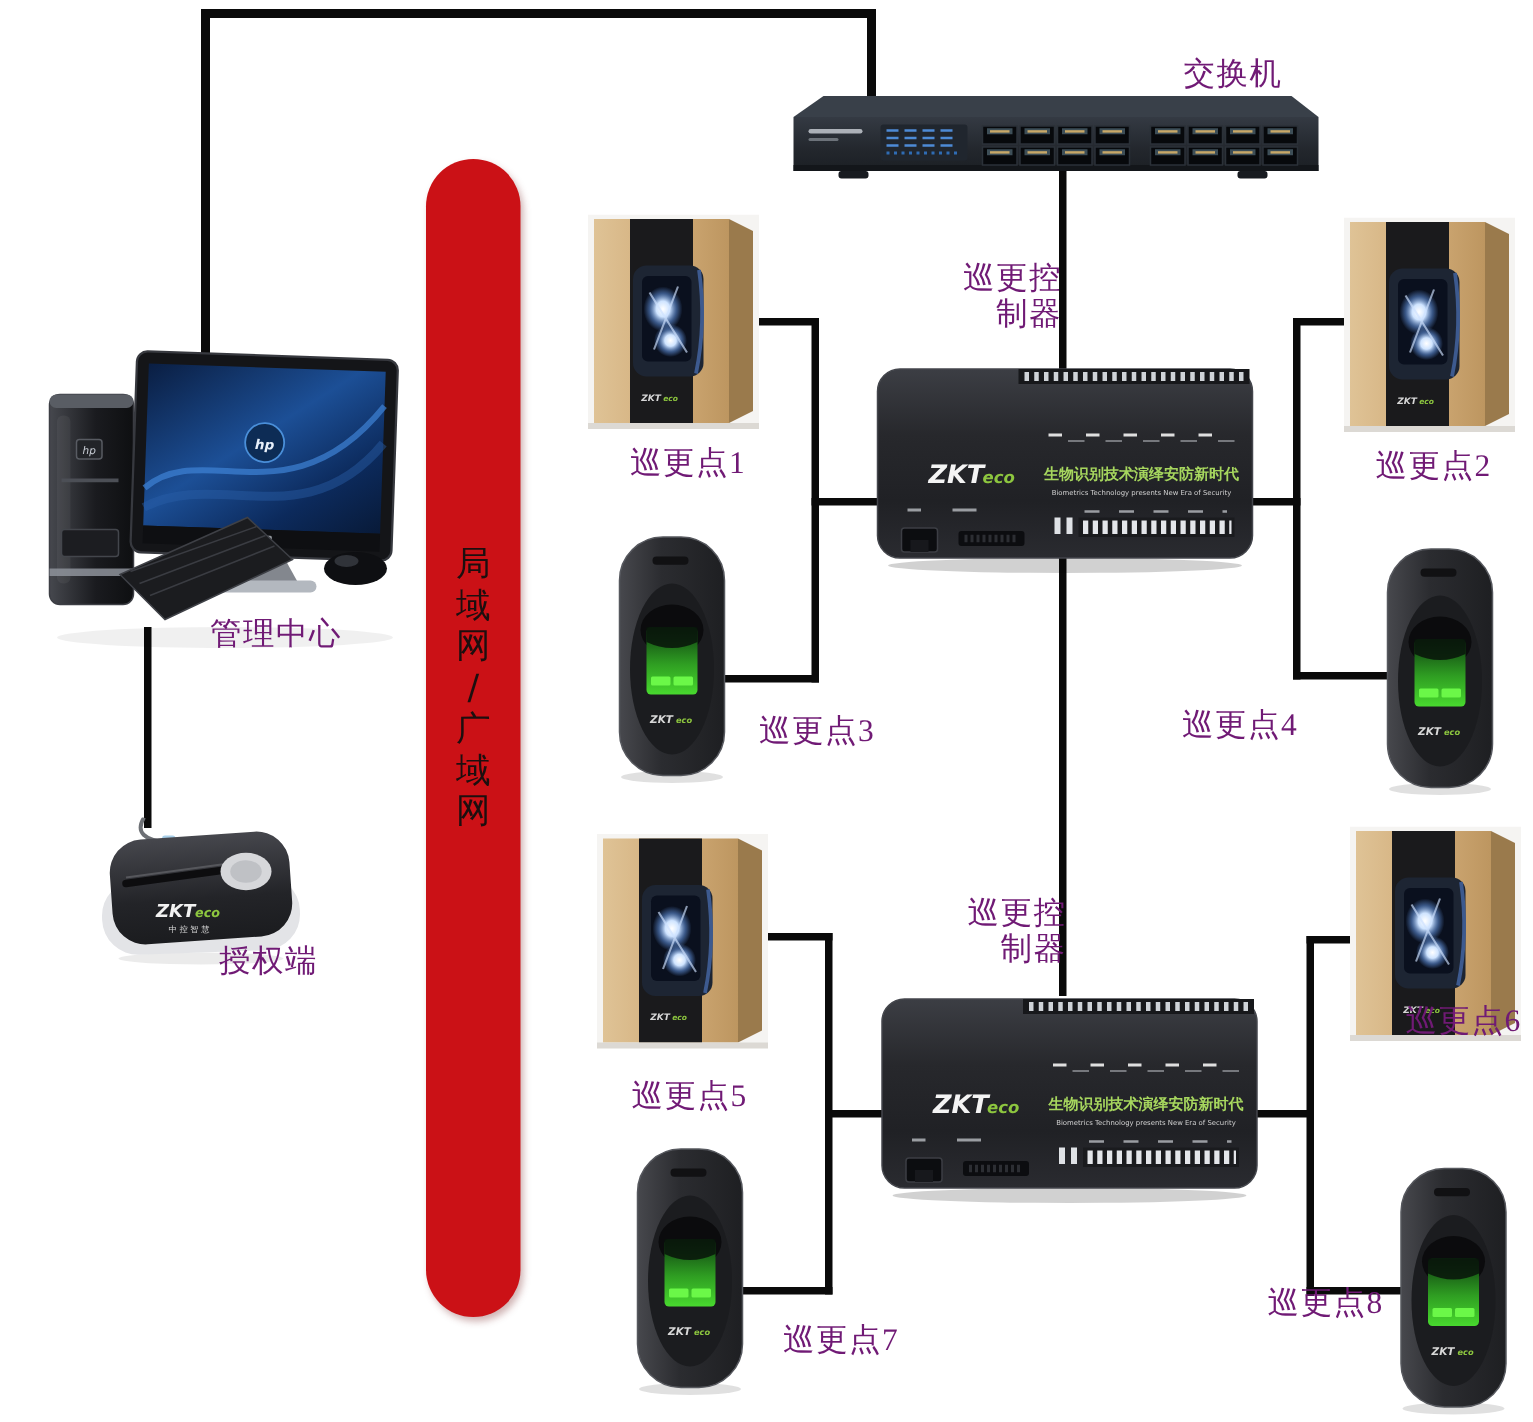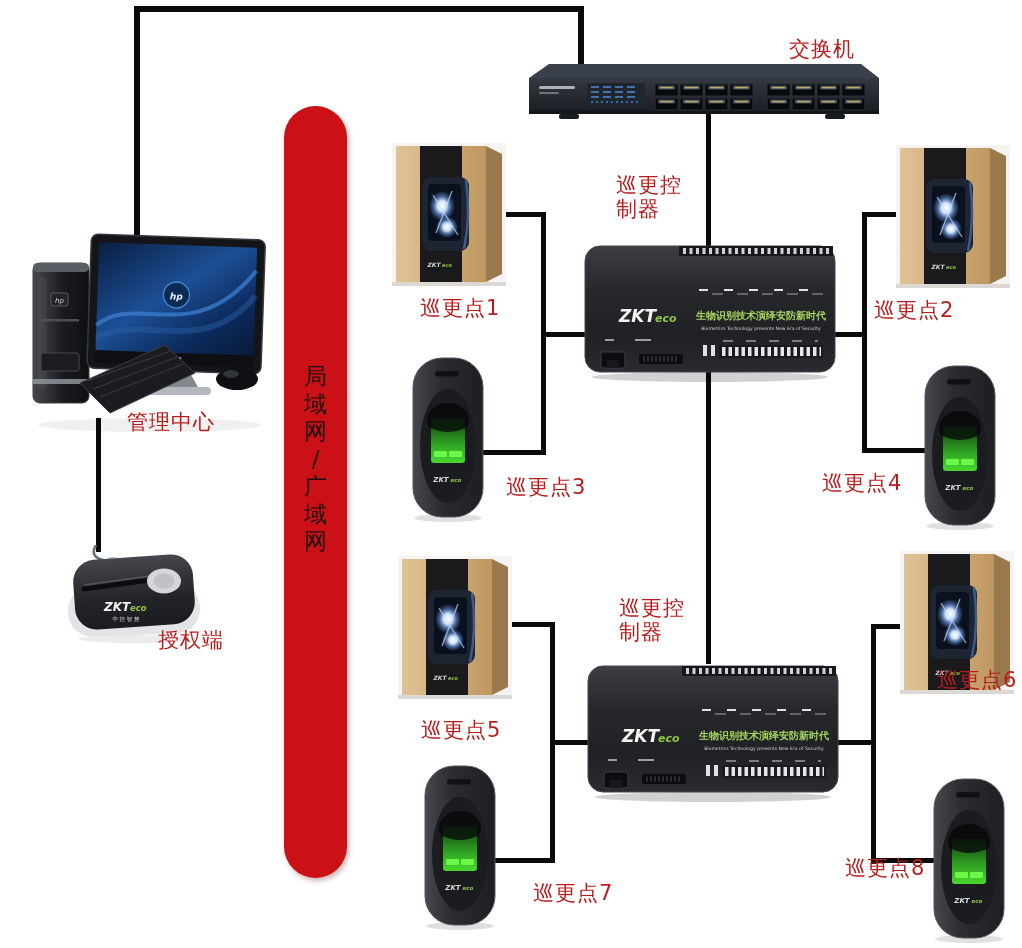--- a/index.html
+++ b/index.html
@@ -2,22 +2,22 @@
 <html><head>
 <meta charset="utf-8">
 <style>
   html,body{margin:0;padding:0;background:#ffffff;}
   .stage{
     position:relative;width:1022px;height:948px;background:#ffffff;overflow:hidden;
     font-family:"DejaVu Sans","Liberation Sans",sans-serif;color:#141414;
   }
   .wire{position:absolute;background:#0a0a0a;z-index:1;}
   .dev{position:absolute;z-index:2;}
-  .lbl{position:absolute;font-size:21px;line-height:24px;color:#b91c1c;white-space:nowrap;z-index:5;letter-spacing:1px;}
-  .lbl2{text-align:left;width:92px;}
+  .lbl{position:absolute;font-size:21px;line-height:24px;color:#701a75;white-space:nowrap;z-index:5;letter-spacing:1px;font-family:Liberation Serif, serif;}
+  .lbl2{text-align:right;width:92px;}
   .netbar{position:absolute;left:284px;top:106px;width:63px;height:772px;background:#cb1116;
     border-radius:32px;z-index:2;box-shadow:2px 3px 5px rgba(120,40,40,.35);}
   .netbar-text{position:absolute;left:284px;top:363px;width:63px;text-align:center;z-index:5;}
   .netbar-text div{font-size:23px;line-height:27.5px;color:#1c0f0f;}
   svg text{font-family:"DejaVu Sans","Liberation Sans",sans-serif;}
 </style>
 </head>
 <body>
 
 <div class="stage">
@@ -297,25 +297,25 @@
 
   <div class="lbl lbl2" style="left:616px;top:173px">
     <div>巡更控</div>
     <div>制器</div>
   </div>
   <div class="lbl lbl2" style="left:619px;top:596px">
     <div>巡更控</div>
     <div>制器</div>
   </div>
 
-  <div class="lbl" style="left:127px;top:410px">管理中心</div>
-  <div class="lbl" style="left:158px;top:628px">授权端</div>
+  <div class="lbl" style="left:140px;top:410px">管理中心</div>
+  <div class="lbl" style="left:146px;top:628px">授权端</div>
 
   <div class="lbl" style="left:420px;top:296px">巡更点1</div>
-  <div class="lbl" style="left:874px;top:298px">巡更点2</div>
+  <div class="lbl" style="left:917px;top:298px">巡更点2</div>
   <div class="lbl" style="left:506px;top:475px">巡更点3</div>
-  <div class="lbl" style="left:822px;top:471px">巡更点4</div>
+  <div class="lbl" style="left:788px;top:471px">巡更点4</div>
   <div class="lbl" style="left:421px;top:718px">巡更点5</div>
   <div class="lbl" style="left:937px;top:668px">巡更点6</div>
-  <div class="lbl" style="left:533px;top:881px">巡更点7</div>
+  <div class="lbl" style="left:522px;top:881px">巡更点7</div>
   <div class="lbl" style="left:845px;top:856px">巡更点8</div>
 
 </div>
 
 </body></html>

